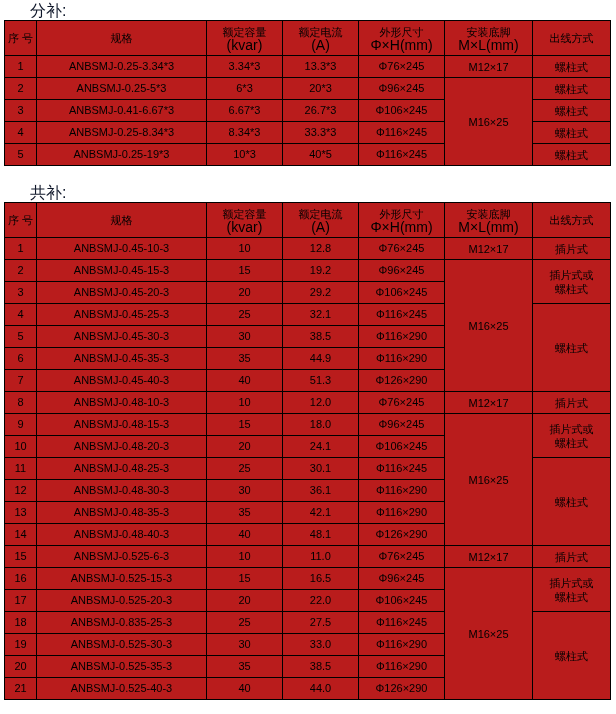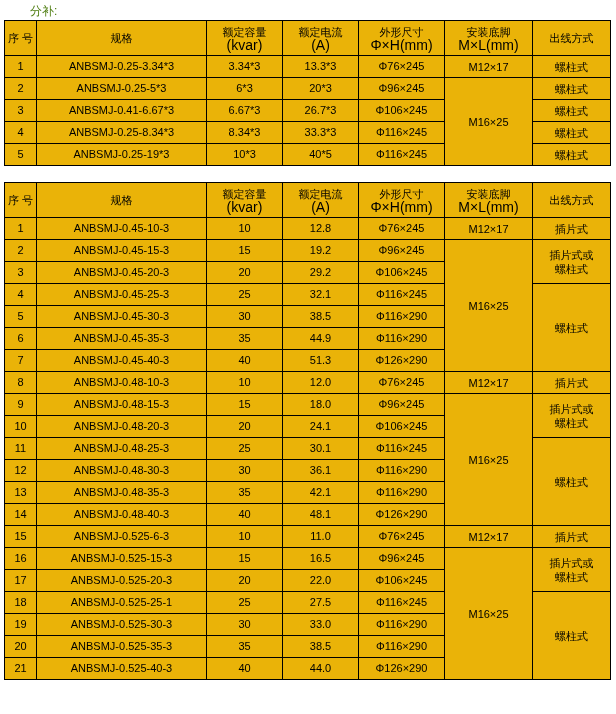--- a/index.html
+++ b/index.html
@@ -15,30 +15,30 @@
     color: #000000;
     overflow: hidden;
   }
   .page {
     position: relative;
     width: 616px;
     height: 714px;
     box-sizing: border-box;
   }
   .section-label {
-    font-size: 12px;
-    color: #4d7c0f;
+    font-size: 16px;
+    color: #0f172a;
     padding: 4px 0 2px 30px;
     line-height: 14px;
   }
   table.spec {
     border-collapse: collapse;
     table-layout: fixed;
     margin: 0 0 0 4px;
-    background: #eab308;
+    background: #b91c1c;
   }
   table.spec td, table.spec th {
     border: 1px solid #000000;
     font-weight: normal;
     font-size: 11px;
     text-align: center;
     vertical-align: middle;
     padding: 0;
     line-height: 13px;
     color: #000;
@@ -165,20 +165,21 @@
           <td>Φ116×245</td>
           <td>
             <span class="hdr-two-line">螺柱式</span>
           </td>
         </tr>
       </tbody>
   </table>
 
   <div class="spacer"></div>
 
+  <div class="section-label">共补:</div>
 
   <table class="spec">
     <colgroup>
       <col class="c-no">
         <col class="c-spec">
         <col class="c-cap">
         <col class="c-cur">
         <col class="c-dim">
         <col class="c-foot">
         <col class="c-out">
@@ -366,21 +367,21 @@
         </tr>
         <tr>
           <td>17</td>
           <td>ANBSMJ-0.525-20-3</td>
           <td>20</td>
           <td>22.0</td>
           <td>Φ106×245</td>
         </tr>
         <tr>
           <td>18</td>
-          <td>ANBSMJ-0.525-25-1</td>
+          <td>ANBSMJ-0.835-25-3</td>
           <td>25</td>
           <td>27.5</td>
           <td>Φ116×245</td>
           <td rowspan="4">
             <span class="hdr-two-line">螺柱式</span>
           </td>
         </tr>
         <tr>
           <td>19</td>
           <td>ANBSMJ-0.525-30-3</td>

